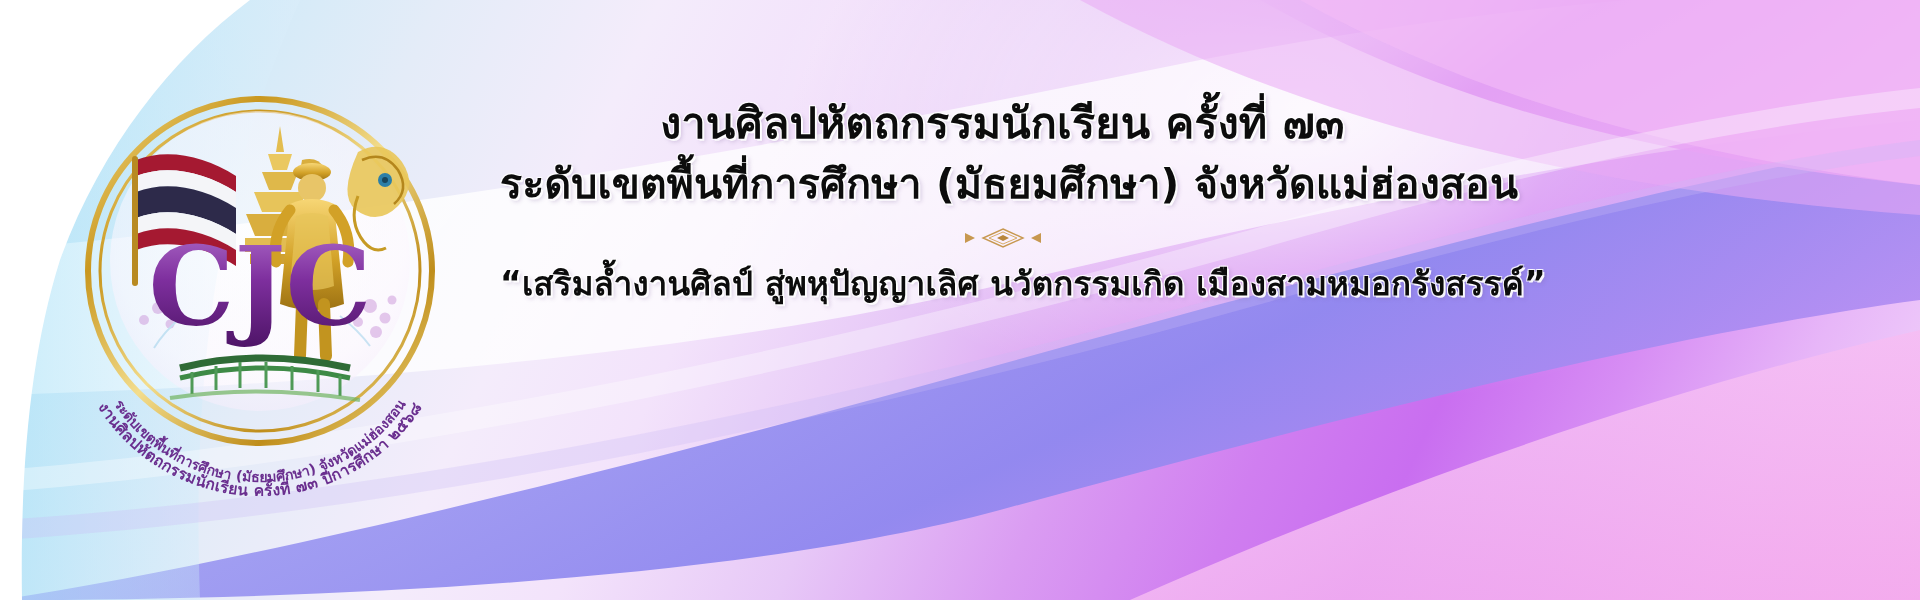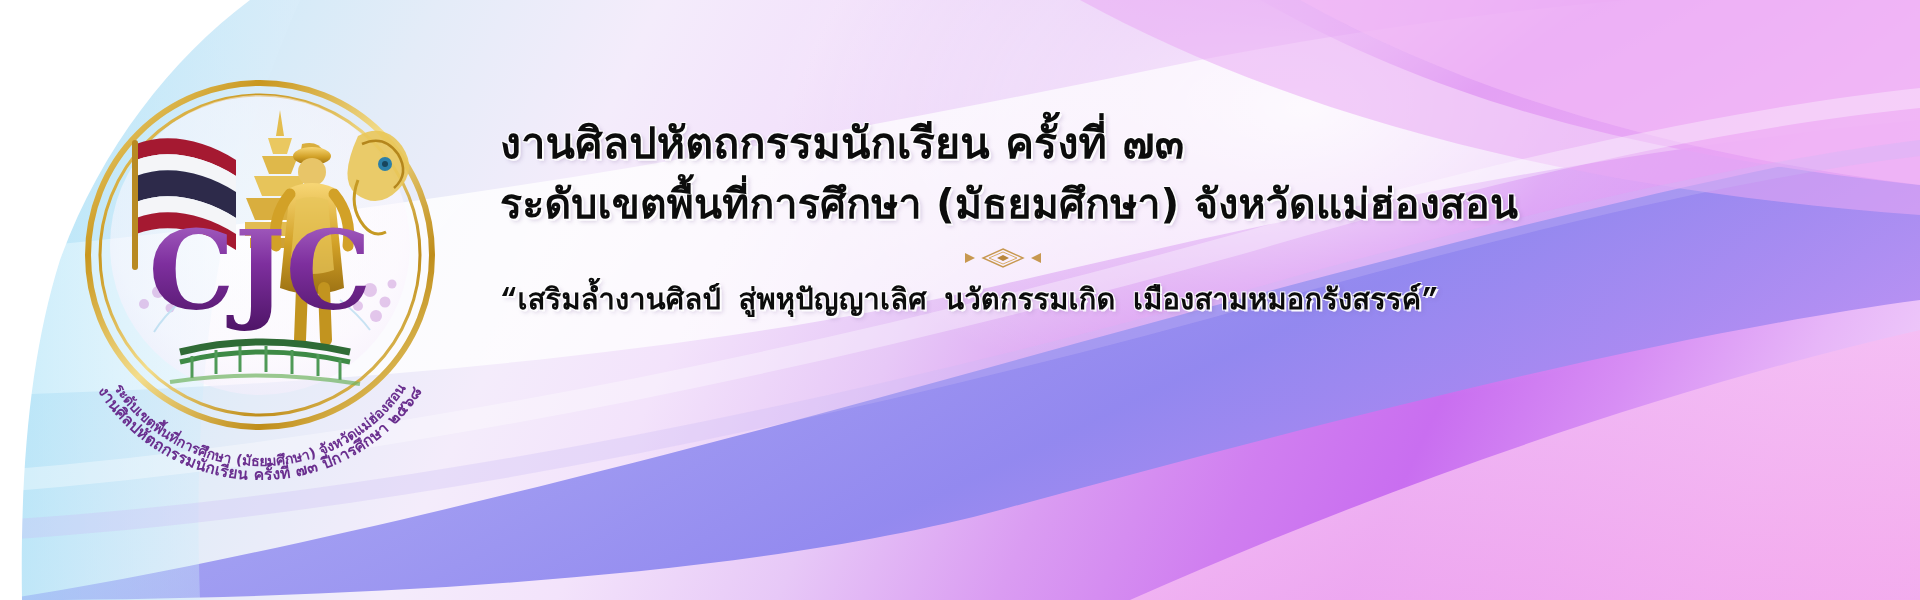--- a/index.html
+++ b/index.html
@@ -26,32 +26,32 @@
         #e7b6f8 90%,
         #f4d9fb 100%);
   }
 
   
   .band { position:absolute; left:0; top:0; width:1920px; height:600px; pointer-events:none; }
 
   
   #emblem {
     position:absolute;
-    left:40px; top:40px;
+    left:40px; top:56px;
     width:440px; height:440px;
   }
   #emblem svg { display:block; width:100%; height:100%; }
 
   
   #textblock {
     position:absolute;
     left:500px; top:96px;
     width:1005px;
+    text-align:center;
     z-index:40;
-    margin-top:20px;
   }
   .tline { 
     color:#0c0c0c;
     line-height:1.30;
     white-space:nowrap;
     text-shadow: 2px 2px 0 rgba(255,255,255,0.92),
                 -1px -1px 0 rgba(255,255,255,0.8),
                  1px -1px 0 rgba(255,255,255,0.8),
                 -1px  1px 0 rgba(255,255,255,0.8),
                  3px 3px 4px rgba(120,90,150,0.28);
@@ -61,21 +61,21 @@
   #date-line    { font-size:28px; font-weight:600; margin-top:16px; letter-spacing:0.2px; }
 
   
   #divider {
     margin:16px auto 0;
     width:580px; height:22px;
     position:relative;
   }
   #divider svg { display:block; }
 
-  #slogan-line { font-size:29px; font-weight:600; margin-top:14px; letter-spacing:0.2px;font-family:Liberation Mono, monospace; }
+  #slogan-line { font-size:33px; font-weight:600; margin-top:14px; letter-spacing:0.2px; }
 
   
   .ringtext { font-size:15.5px; font-weight:700; fill:#6a2f8f; letter-spacing:0.3px; }
   .ringtext2 { font-size:14px; font-weight:700; fill:#6a2f8f; }
 </style>
 </head>
 <body>
 
 <div id="banner">
 

